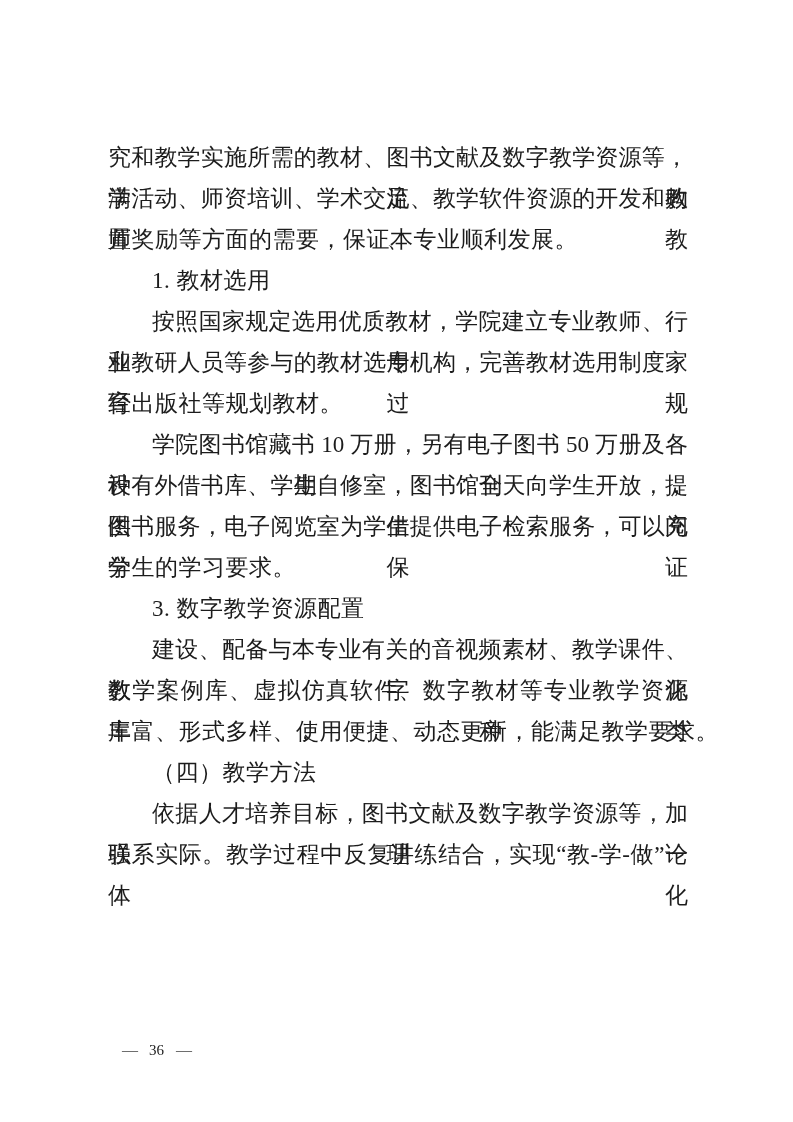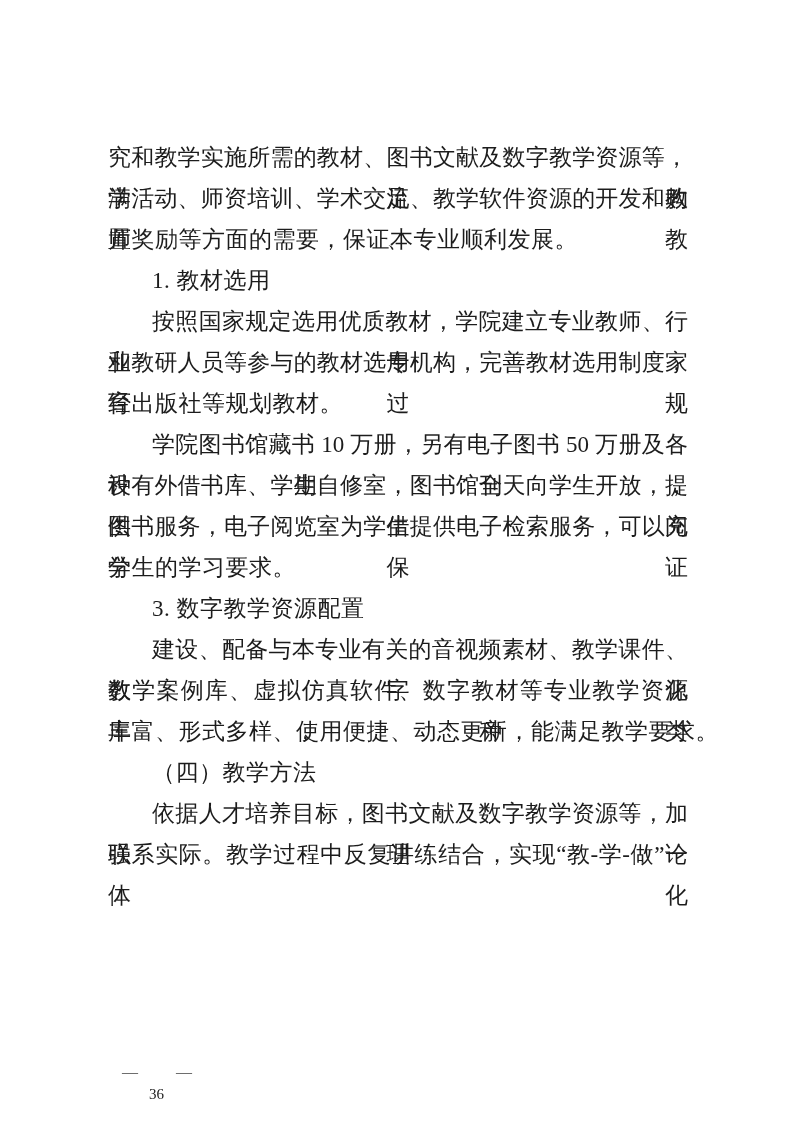--- a/index.html
+++ b/index.html
@@ -56,21 +56,20 @@
     align-items: center;
     gap: 12px;
     font-family: "Liberation Serif", "DejaVu Serif", serif;
   }
   .footer .dash {
     color: #555;
     letter-spacing: -1px;
   }
   .footer .num {
     font-size: 15px;
-    margin-top: 44px;
   }
 </style>
 </head>
 <body>
 
 <div class="page">
   <div class="text-block">
     <div class="line justify">究和教学实施所需的教材、图书文献及数字教学资源等，满足教</div>
     <div class="line justify">学活动、师资培训、学术交流、教学软件资源的开发和购置、教</div>
     <div class="line">师奖励等方面的需要，保证本专业顺利发展。</div>

